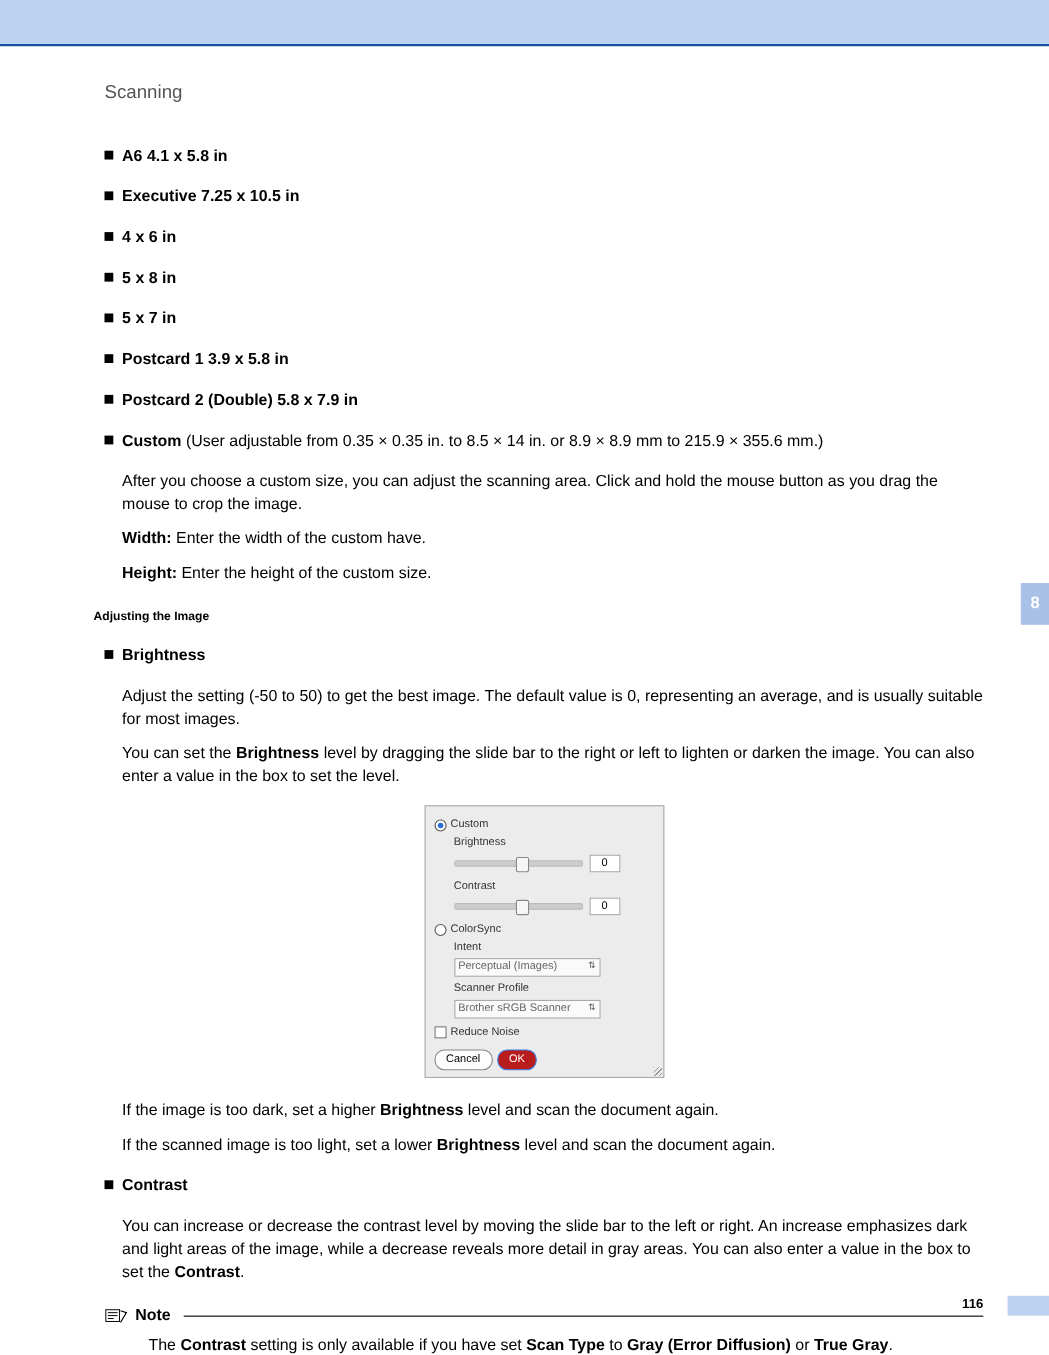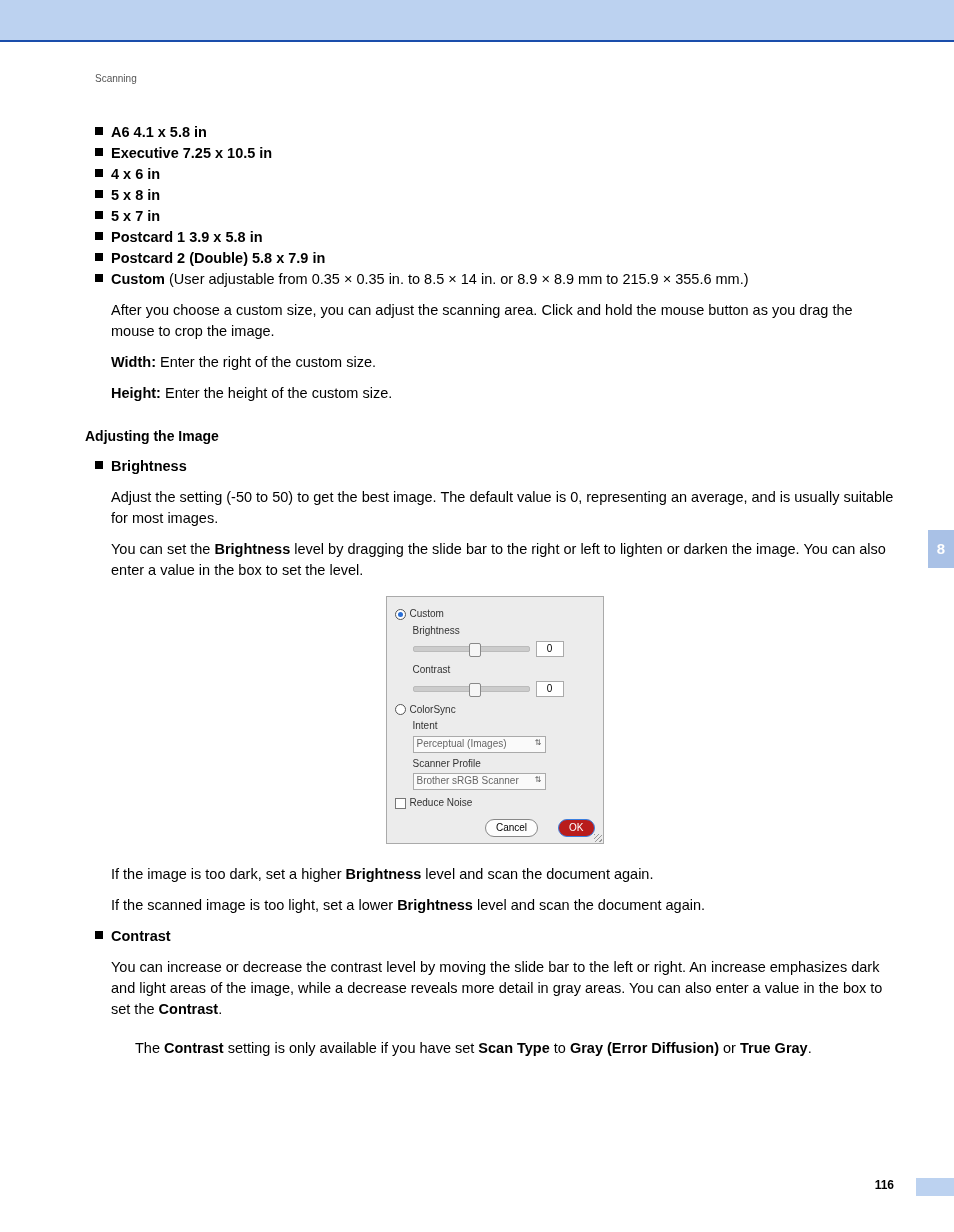--- a/index.html
+++ b/index.html
@@ -18,48 +18,48 @@
     height: 40px;
     background: #bcd2f0;
     border-bottom: 2px solid #1a4eab;
   }
   .content {
     padding: 30px 60px 0 95px;
     font-size: 14.5px;
     line-height: 1.45;
   }
   .section-label {
-    font-size: 10px;
+    font-size: 17px;
     color: #555;
     margin-bottom: 35px;
   }
   .bullet-item {
     display: flex;
-    margin: 0 0;
+    margin: 16px 0;
     font-weight: bold;
   }
   .bullet-item.normal { font-weight: normal; }
   .bullet-item .sq {
     width: 8px; height: 8px;
     background: #000;
     margin-right: 8px;
     margin-top: 5px;
     flex: 0 0 auto;
   }
   .bullet-item .txt { flex: 1; }
   .bullet-item .txt .lead { font-weight: bold; }
   .bullet-item .txt .rest { font-weight: normal; }
   .indent {
     margin-left: 16px;
     margin-top: 10px;
     margin-bottom: 10px;
   }
   .h2 {
     font-weight: bold;
-    font-size: 14px;
+    font-size: 11px;
     margin-top: 22px;
     margin-bottom: 10px;
     margin-left: -10px;
   }
   .side-tab {
     position: absolute;
     right: 0;
     top: 530px;
     width: 26px;
     height: 38px;
@@ -127,21 +127,21 @@
   .select {
     width:125px; height:15px; border:1px solid #aaa; background:#fafafa;
     display:flex; justify-content:space-between; align-items:flex-start;
     padding:0 3px; margin-top:2px; color:#666;
   }
   .select .arr { font-size:8px; color:#555; }
   .checkbox {
     width:9px; height:9px; border:1px solid #777; background:#fff; display:inline-block;
     margin-right:4px; vertical-align:middle;
   }
-  .dialog-btns { display:flex; justify-content:flex-end; gap:20px; margin-top:8px; }
+  .dialog-btns { display:flex; justify-content:flex-start; gap:4px; margin-top:8px; }
   .dbtn {
     border:1px solid #888; border-radius:9px;
     padding:1px 10px; font-size:10px; background:#fdfdfd;
   }
   .dbtn.primary { background:#b91c1c; color:#fff; border-color:#3a7fe0; }
 
   
   .note {
     margin-top: 18px;
   }
@@ -195,21 +195,21 @@
     <div class="bullet-item">
         <div class="sq"></div>
         <div class="txt">Postcard 2 (Double) 5.8 x 7.9 in</div>
       </div>
 
     <div class="bullet-item normal">
       <div class="sq"></div>
       <div class="txt"><span class="lead">Custom</span><span class="rest"> (User adjustable from 0.35 × 0.35 in. to 8.5 × 14 in. or 8.9 × 8.9 mm to 215.9 × 355.6 mm.)</span></div>
     </div>
     <div class="indent">After you choose a custom size, you can adjust the scanning area. Click and hold the mouse button as you drag the mouse to crop the image.</div>
-    <div class="indent"><b>Width:</b><span> Enter the right of the custom size.</span></div>
+    <div class="indent"><b>Width:</b><span> Enter the width of the custom have.</span></div>
     <div class="indent"><b>Height:</b><span> Enter the height of the custom size.</span></div>
 
     <div class="h2">Adjusting the Image</div>
 
     <div class="bullet-item">
         <div class="sq"></div>
         <div class="txt">Brightness</div>
       </div>
     <div class="indent">Adjust the setting (-50 to 50) to get the best image. The default value is 0, representing an average, and is usually suitable for most images.</div>
     <div class="indent">
@@ -272,20 +272,31 @@
 
     <div class="bullet-item">
         <div class="sq"></div>
         <div class="txt">Contrast</div>
       </div>
     <div class="indent">
       <span>You can increase or decrease the contrast level by moving the slide bar to the left or right. An increase emphasizes dark and light areas of the image, while a decrease reveals more detail in gray areas. You can also enter a value in the box to set the </span><b>Contrast</b><span>.</span>
     </div>
 
     <div class="note">
+      <div class="note-head">
+        <span class="note-icon">
+          <svg viewBox="0 0 24 18">
+              <rect x="1" y="3" width="14" height="12" fill="none" stroke="#000" stroke-width="1"></rect>
+              <path d="M3 6h10M3 9h10M3 12h6" stroke="#000" stroke-width="1"></path>
+              <path d="M16 4l6 2-6 10" fill="none" stroke="#000" stroke-width="1.2"></path>
+            </svg>
+        </span>
+        <span class="note-title">Note</span>
+        <span class="note-rule"></span>
+      </div>
       <div class="note-body">
         <span>The </span><b>Contrast</b><span> setting is only available if you have set </span><b>Scan Type</b><span> to </span><b>Gray (Error Diffusion)</b><span> or </span><b>True Gray</b><span>.</span>
       </div>
     </div>
   </div>
 
   <div class="side-tab">8</div>
   <div class="pagenum-bar"></div>
   <div class="pagenum">116</div>
 </div>

